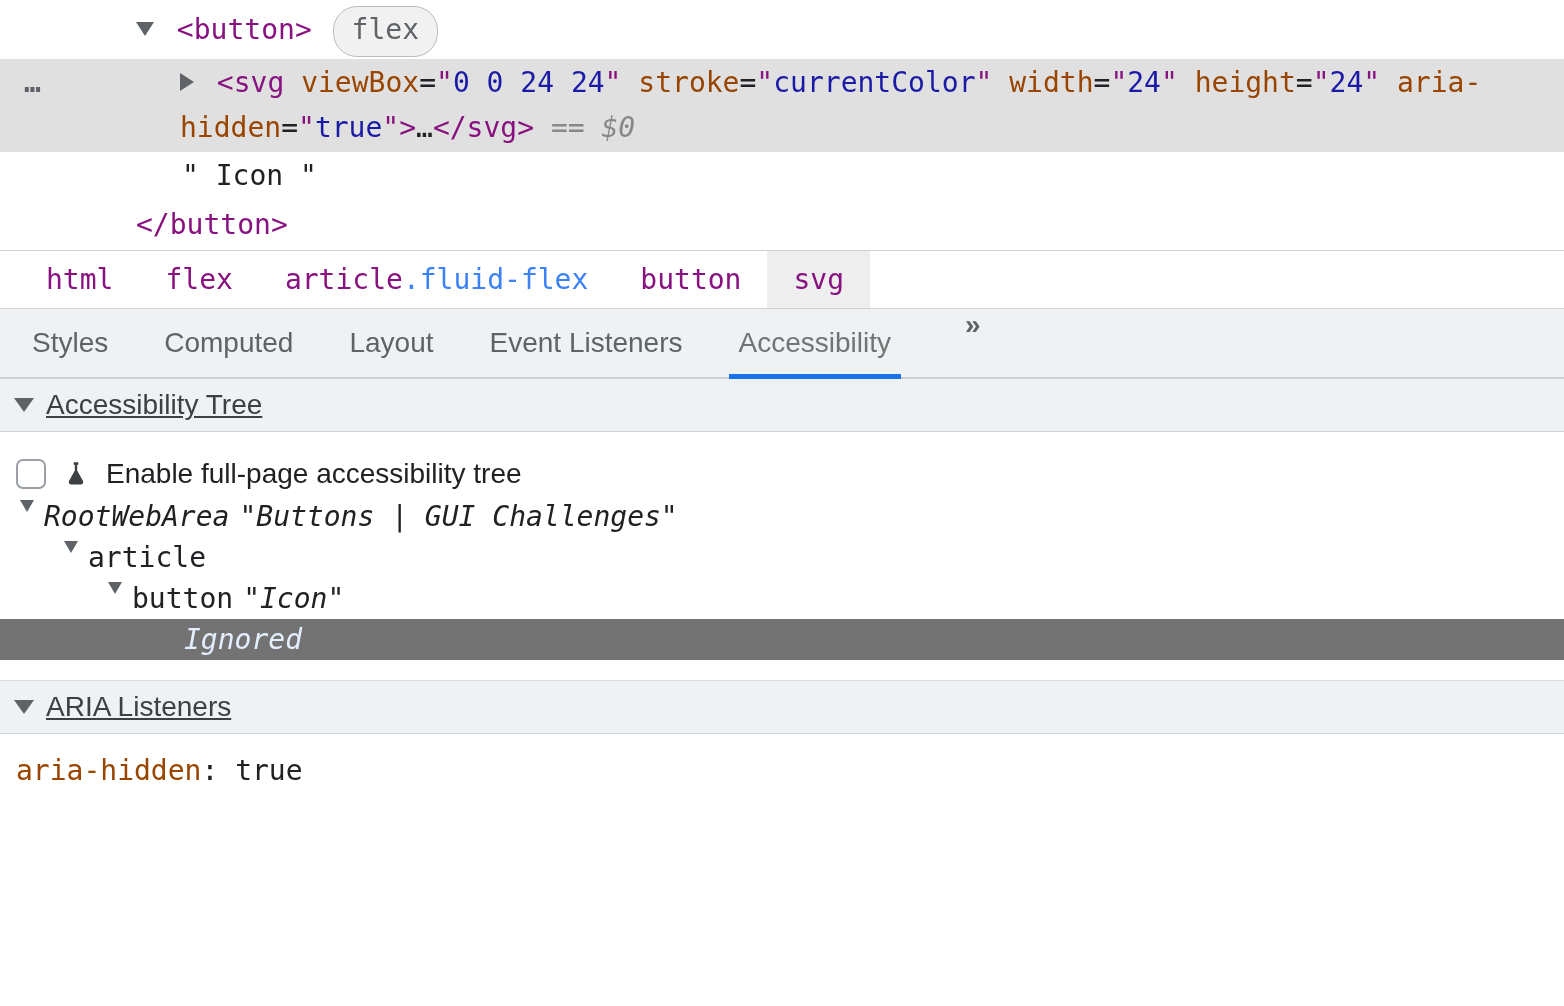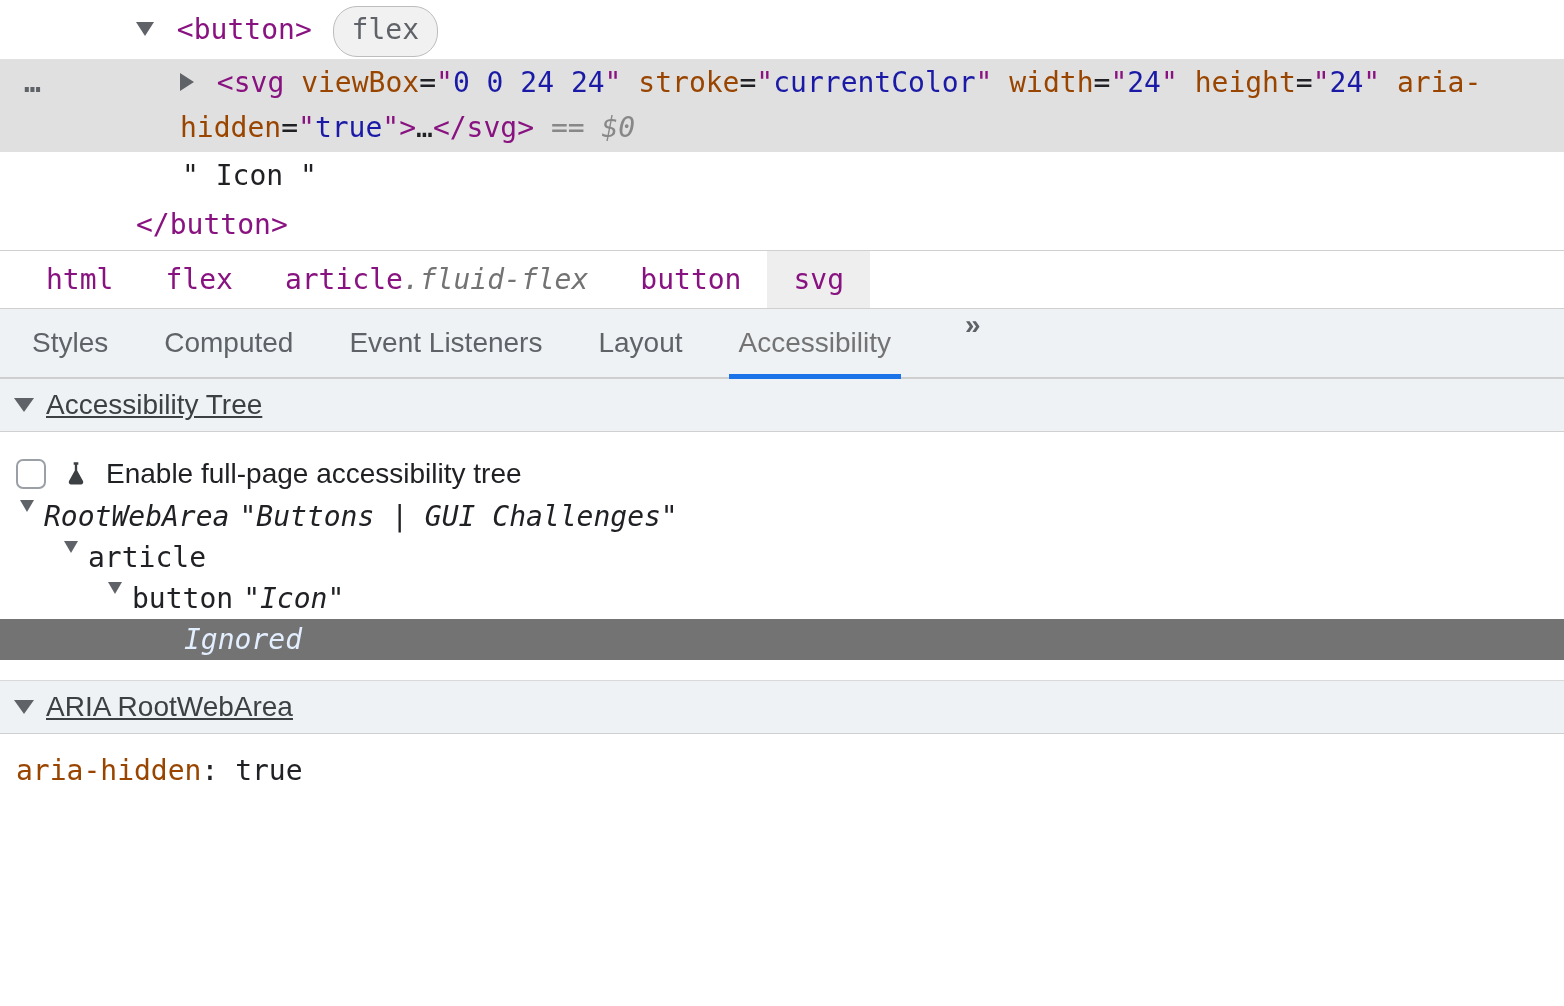--- a/index.html
+++ b/index.html
@@ -214,30 +214,30 @@
     <div class="gutter"></div>
     <div class="dom-content indent-1">
       <span class="tag-punct">&lt;/</span><span class="tag-name">button</span><span class="tag-punct">&gt;</span>
     </div>
   </div>
 </div>
 
 <div class="breadcrumb mono" id="breadcrumb">
     <div class="crumb"><span style="color: rgb(136, 18, 128);">html</span></div>
     <div class="crumb"><span style="color: rgb(136, 18, 128);">flex</span></div>
-    <div class="crumb"><span style="color: rgb(136, 18, 128);">article</span><span style="color: #737373; font-style: italic;">.fluid-flex</span></div>
+    <div class="crumb"><span style="color: rgb(136, 18, 128);">article</span><span style="color: #3b82f6;">.fluid-flex</span></div>
     <div class="crumb"><span style="color: rgb(136, 18, 128);">button</span></div>
     <div class="crumb active"><span style="color: rgb(136, 18, 128);">svg</span></div>
   </div>
 
 <div class="pane-tabs" id="pane-tabs">
     <div class="pane-tab">Styles</div>
     <div class="pane-tab">Computed</div>
+    <div class="pane-tab">Layout</div>
     <div class="pane-tab">Event Listeners</div>
-    <div class="pane-tab">Layout</div>
     <div class="pane-tab active">Accessibility</div>
     <div class="more-arrows">»</div>
   </div>
 
 <div class="section-header">
   <span class="section-caret"></span>
   <span>Accessibility Tree</span>
 </div>
 
 <div class="acc-body">
@@ -265,19 +265,19 @@
     <span>button</span>
     <span class="role-quoted">"Icon"</span>
   </div>
   <div class="tree-row selected mono">
     <span class="ignored">Ignored</span>
   </div>
 </div>
 
 <div class="section-header section-divider">
   <span class="section-caret"></span>
-  <span>ARIA RootWebArea</span>
+  <span>ARIA Listeners</span>
 </div>
 <div class="acc-body mono">
   <div class="attr-pair">
     <span class="an">aria-hidden</span><span class="av">: true</span>
   </div>
 </div>
 
 </body></html>

